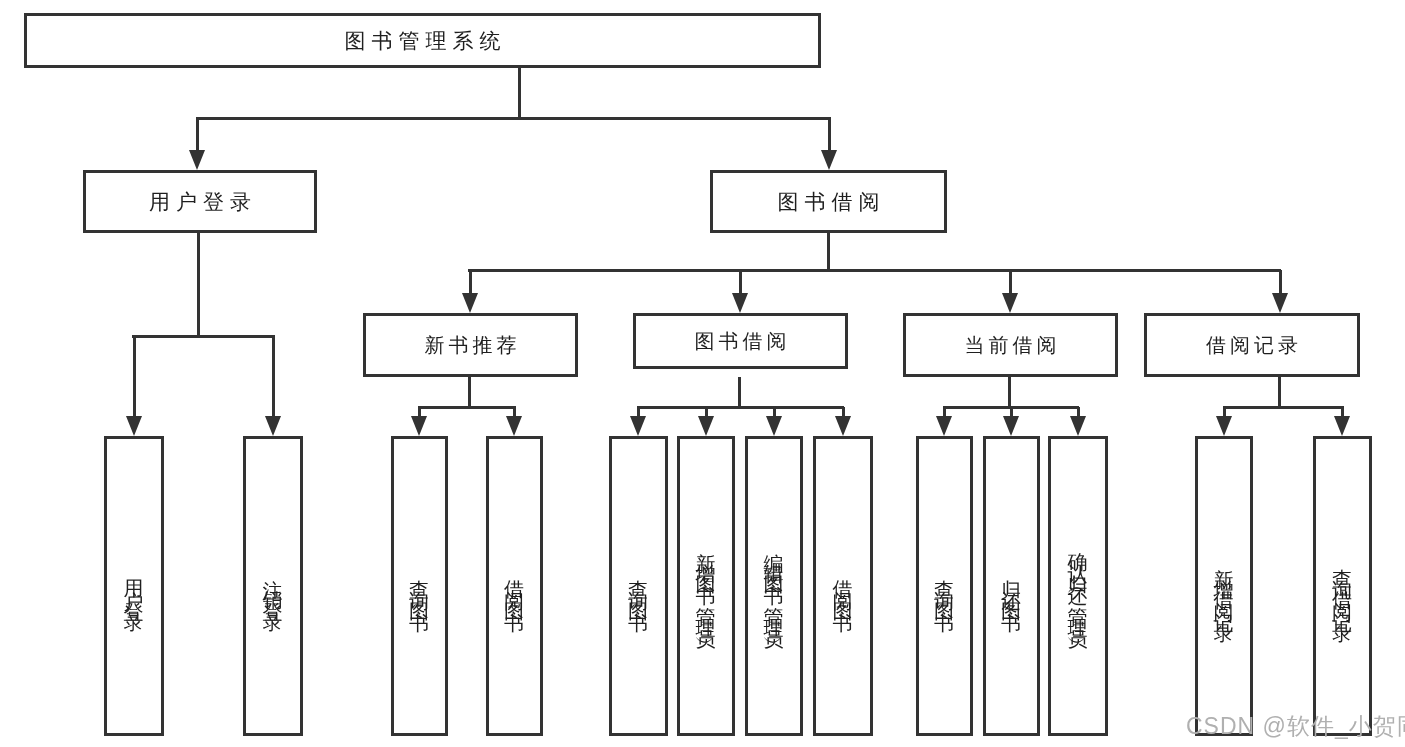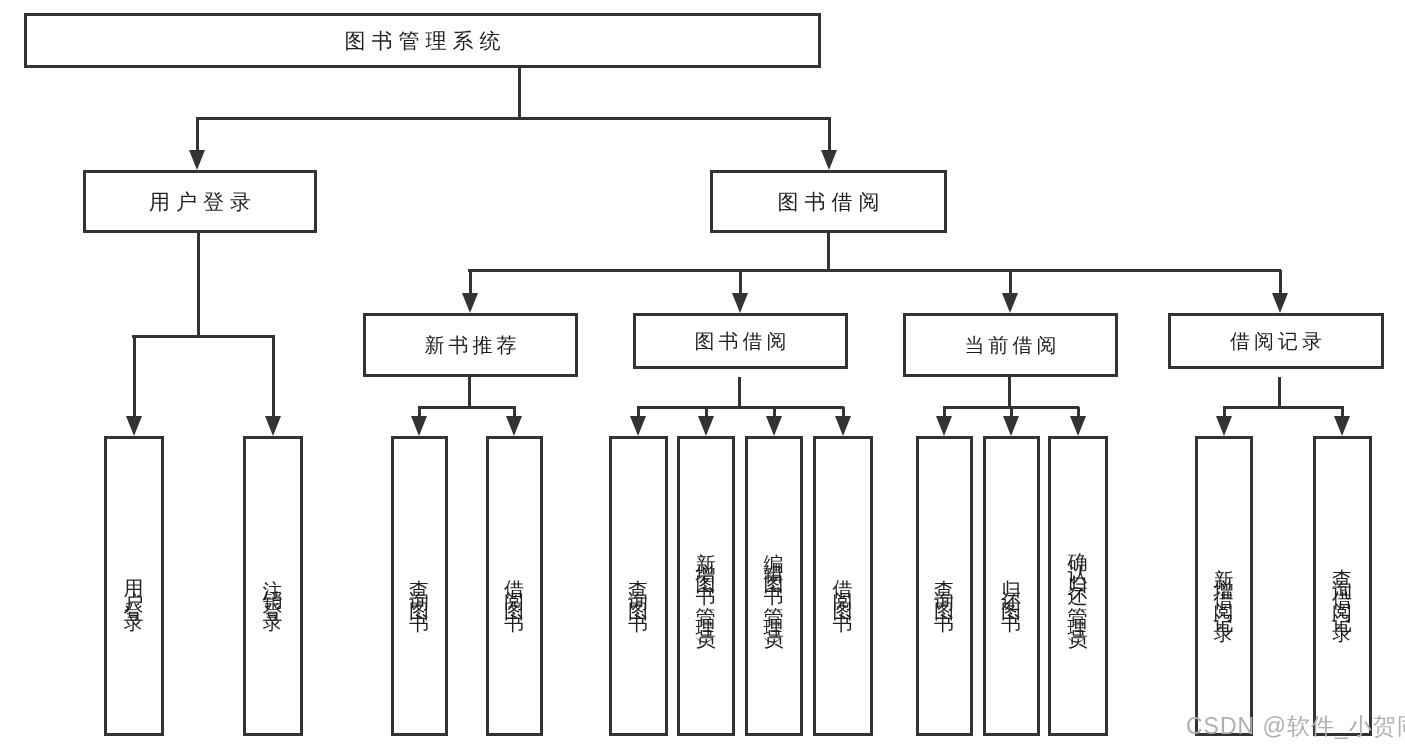--- a/index.html
+++ b/index.html
@@ -88,21 +88,21 @@
   </div>
 
   <div class="box l3-box" style="left:633px;top:313px;width:215px;height:56px;">
     <span class="lbl">图书借阅</span>
   </div>
 
   <div class="box l3-box" style="left:903px;top:313px;width:215px;height:64px;align-items:center;">
     <span class="lbl">当前借阅</span>
   </div>
 
-  <div class="box l3-box" style="left:1168px;top:313px;width:216px;height:56px;">
+  <div class="box l3-box" style="left:1144px;top:313px;width:216px;height:64px;">
     <span class="lbl">借阅记录</span>
   </div>
 
   <div class="box leaf-box" style="left:104px;top:436px;width:60px;height:300px;">
     <span class="lbl">用户登录</span>
   </div>
 
   <div class="box leaf-box" style="left:243px;top:436px;width:60px;height:300px;">
     <span class="lbl">注销登录</span>
   </div>

